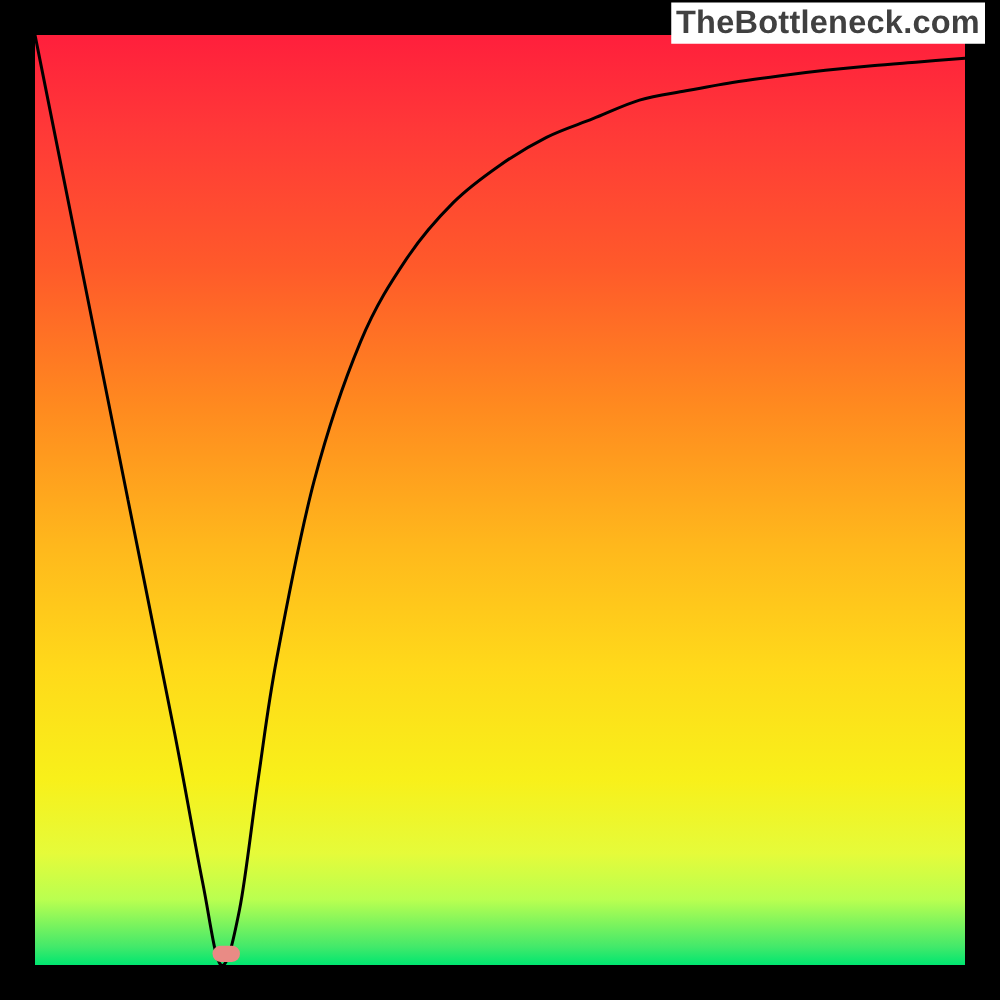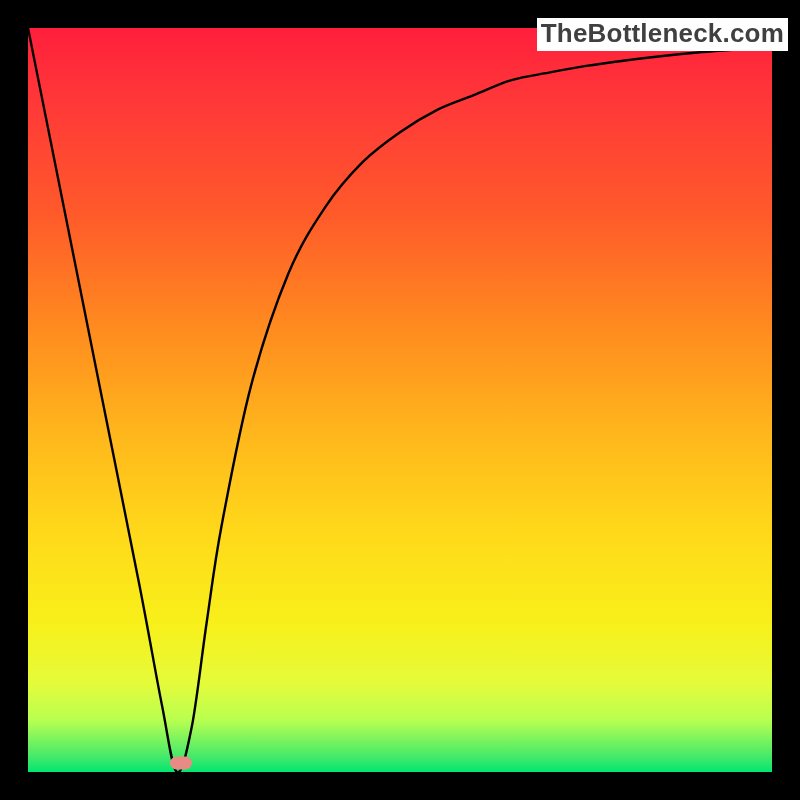--- a/index.html
+++ b/index.html
@@ -12,21 +12,21 @@
     font-family: Arial, Helvetica, sans-serif;
   }
   .frame {
     position: relative;
     width: 800px;
     height: 800px;
     background: #000;
   }
   .branding {
     position: absolute;
-    top: 18px;
+    top: 2px;
     right: 12px;
     color: #404040;
     background: #fff;
     padding: 0 4px 2px 4px;
     font-size: 26px;
     font-weight: 600;
     letter-spacing: 0.2px;
     z-index: 20;
   }
   .plot-area {

